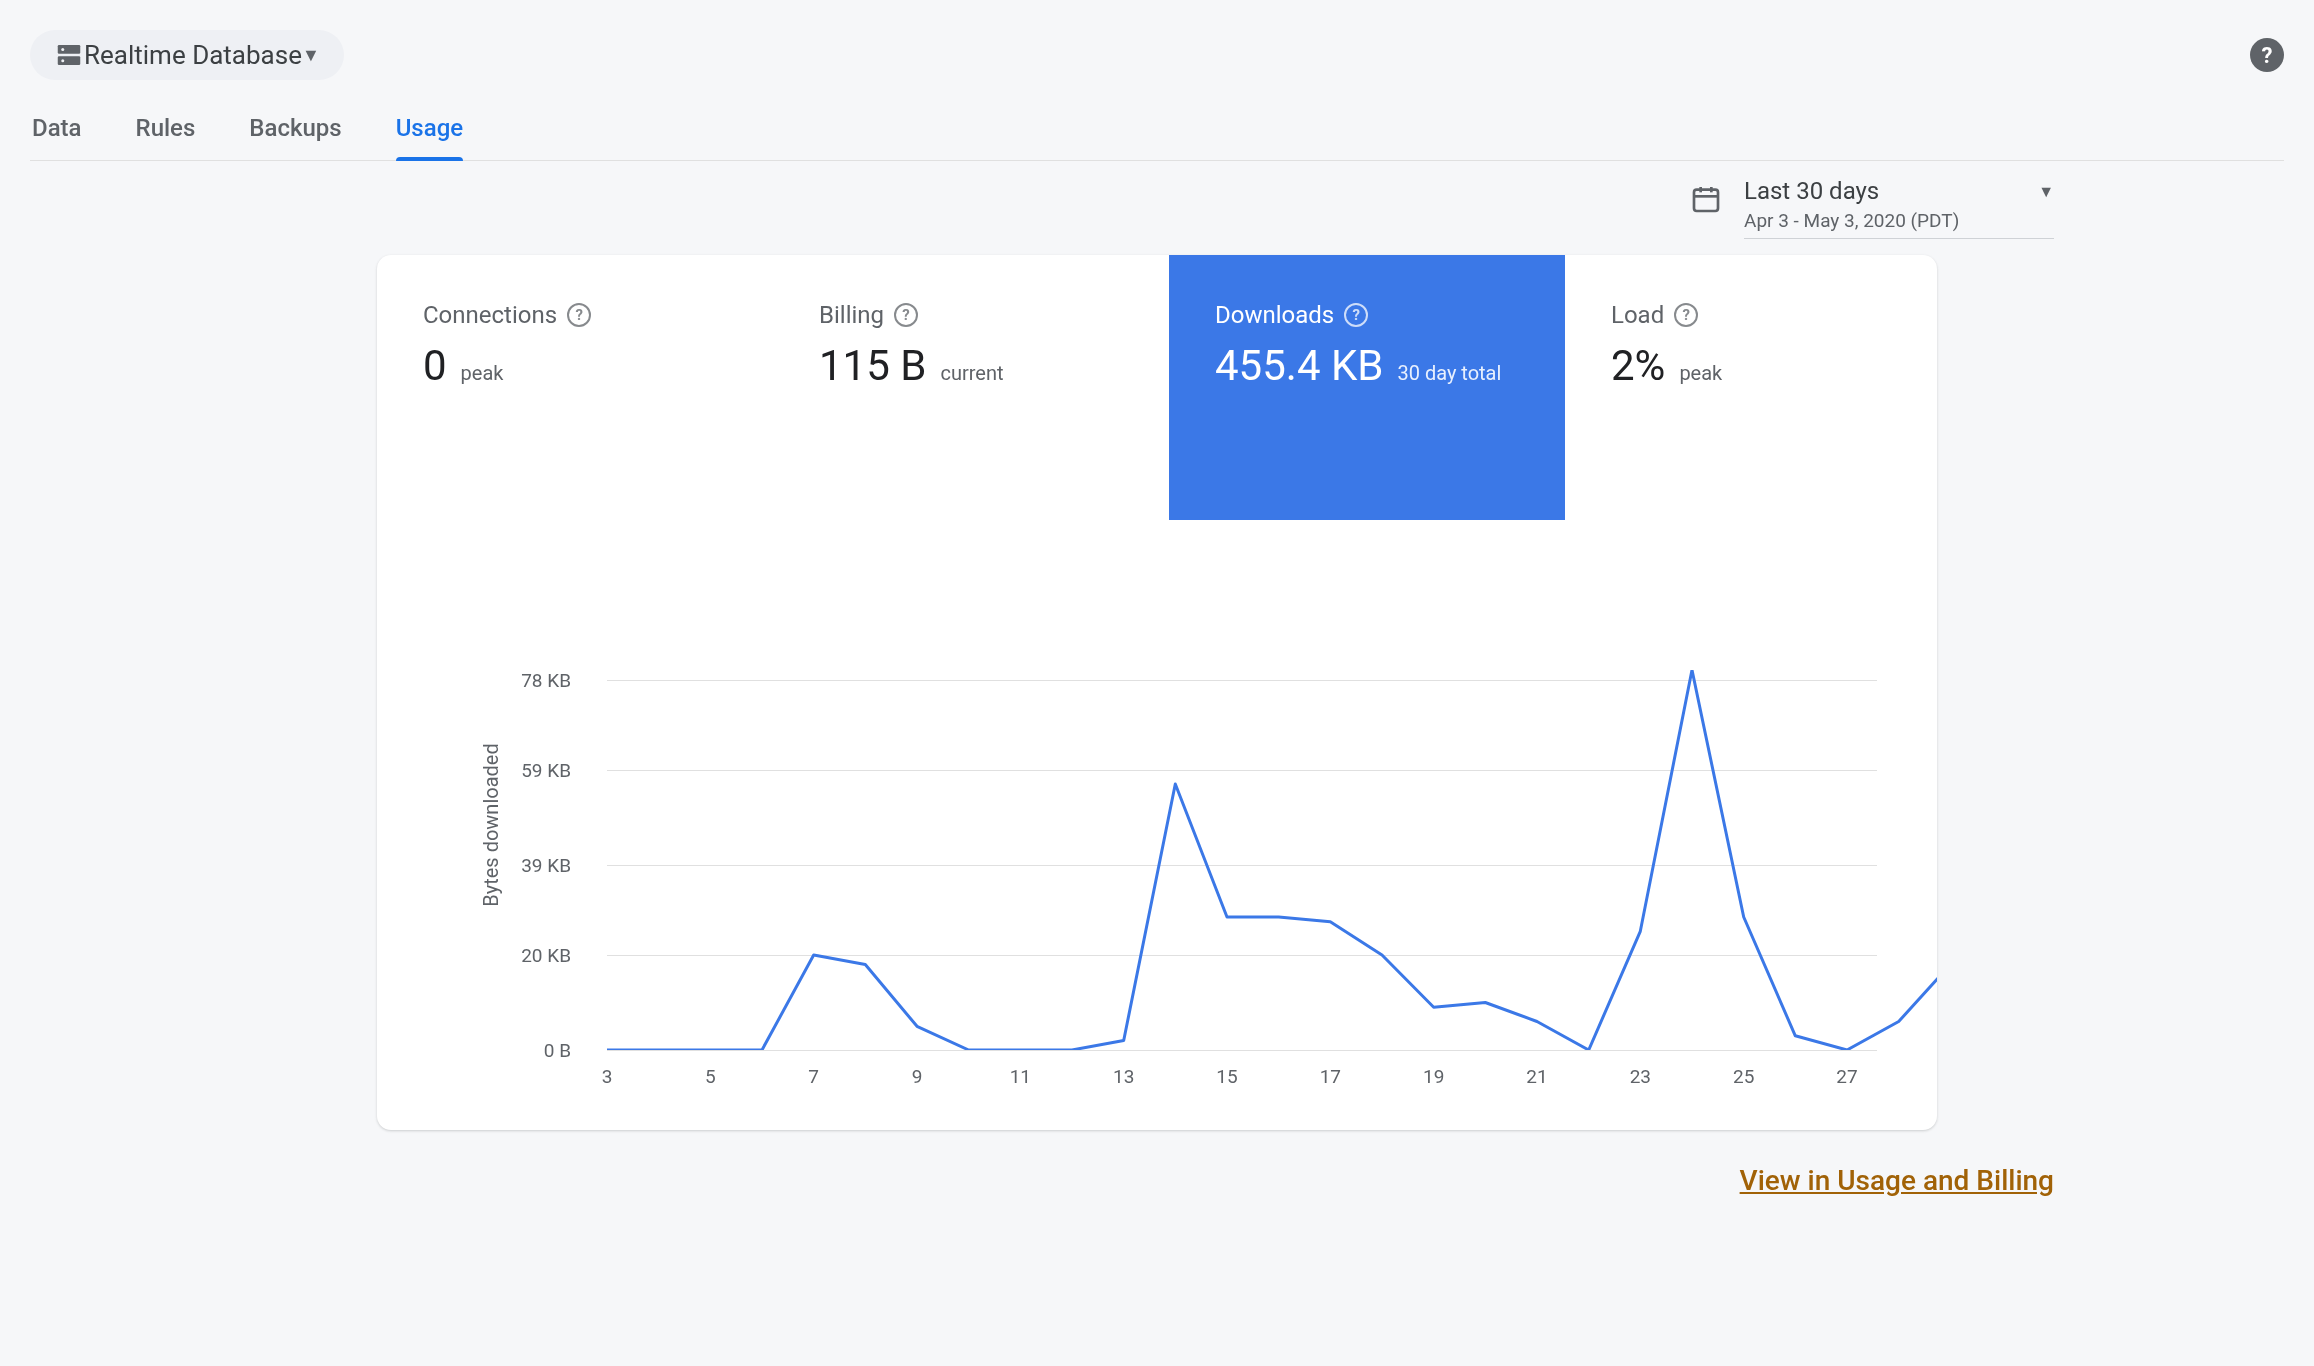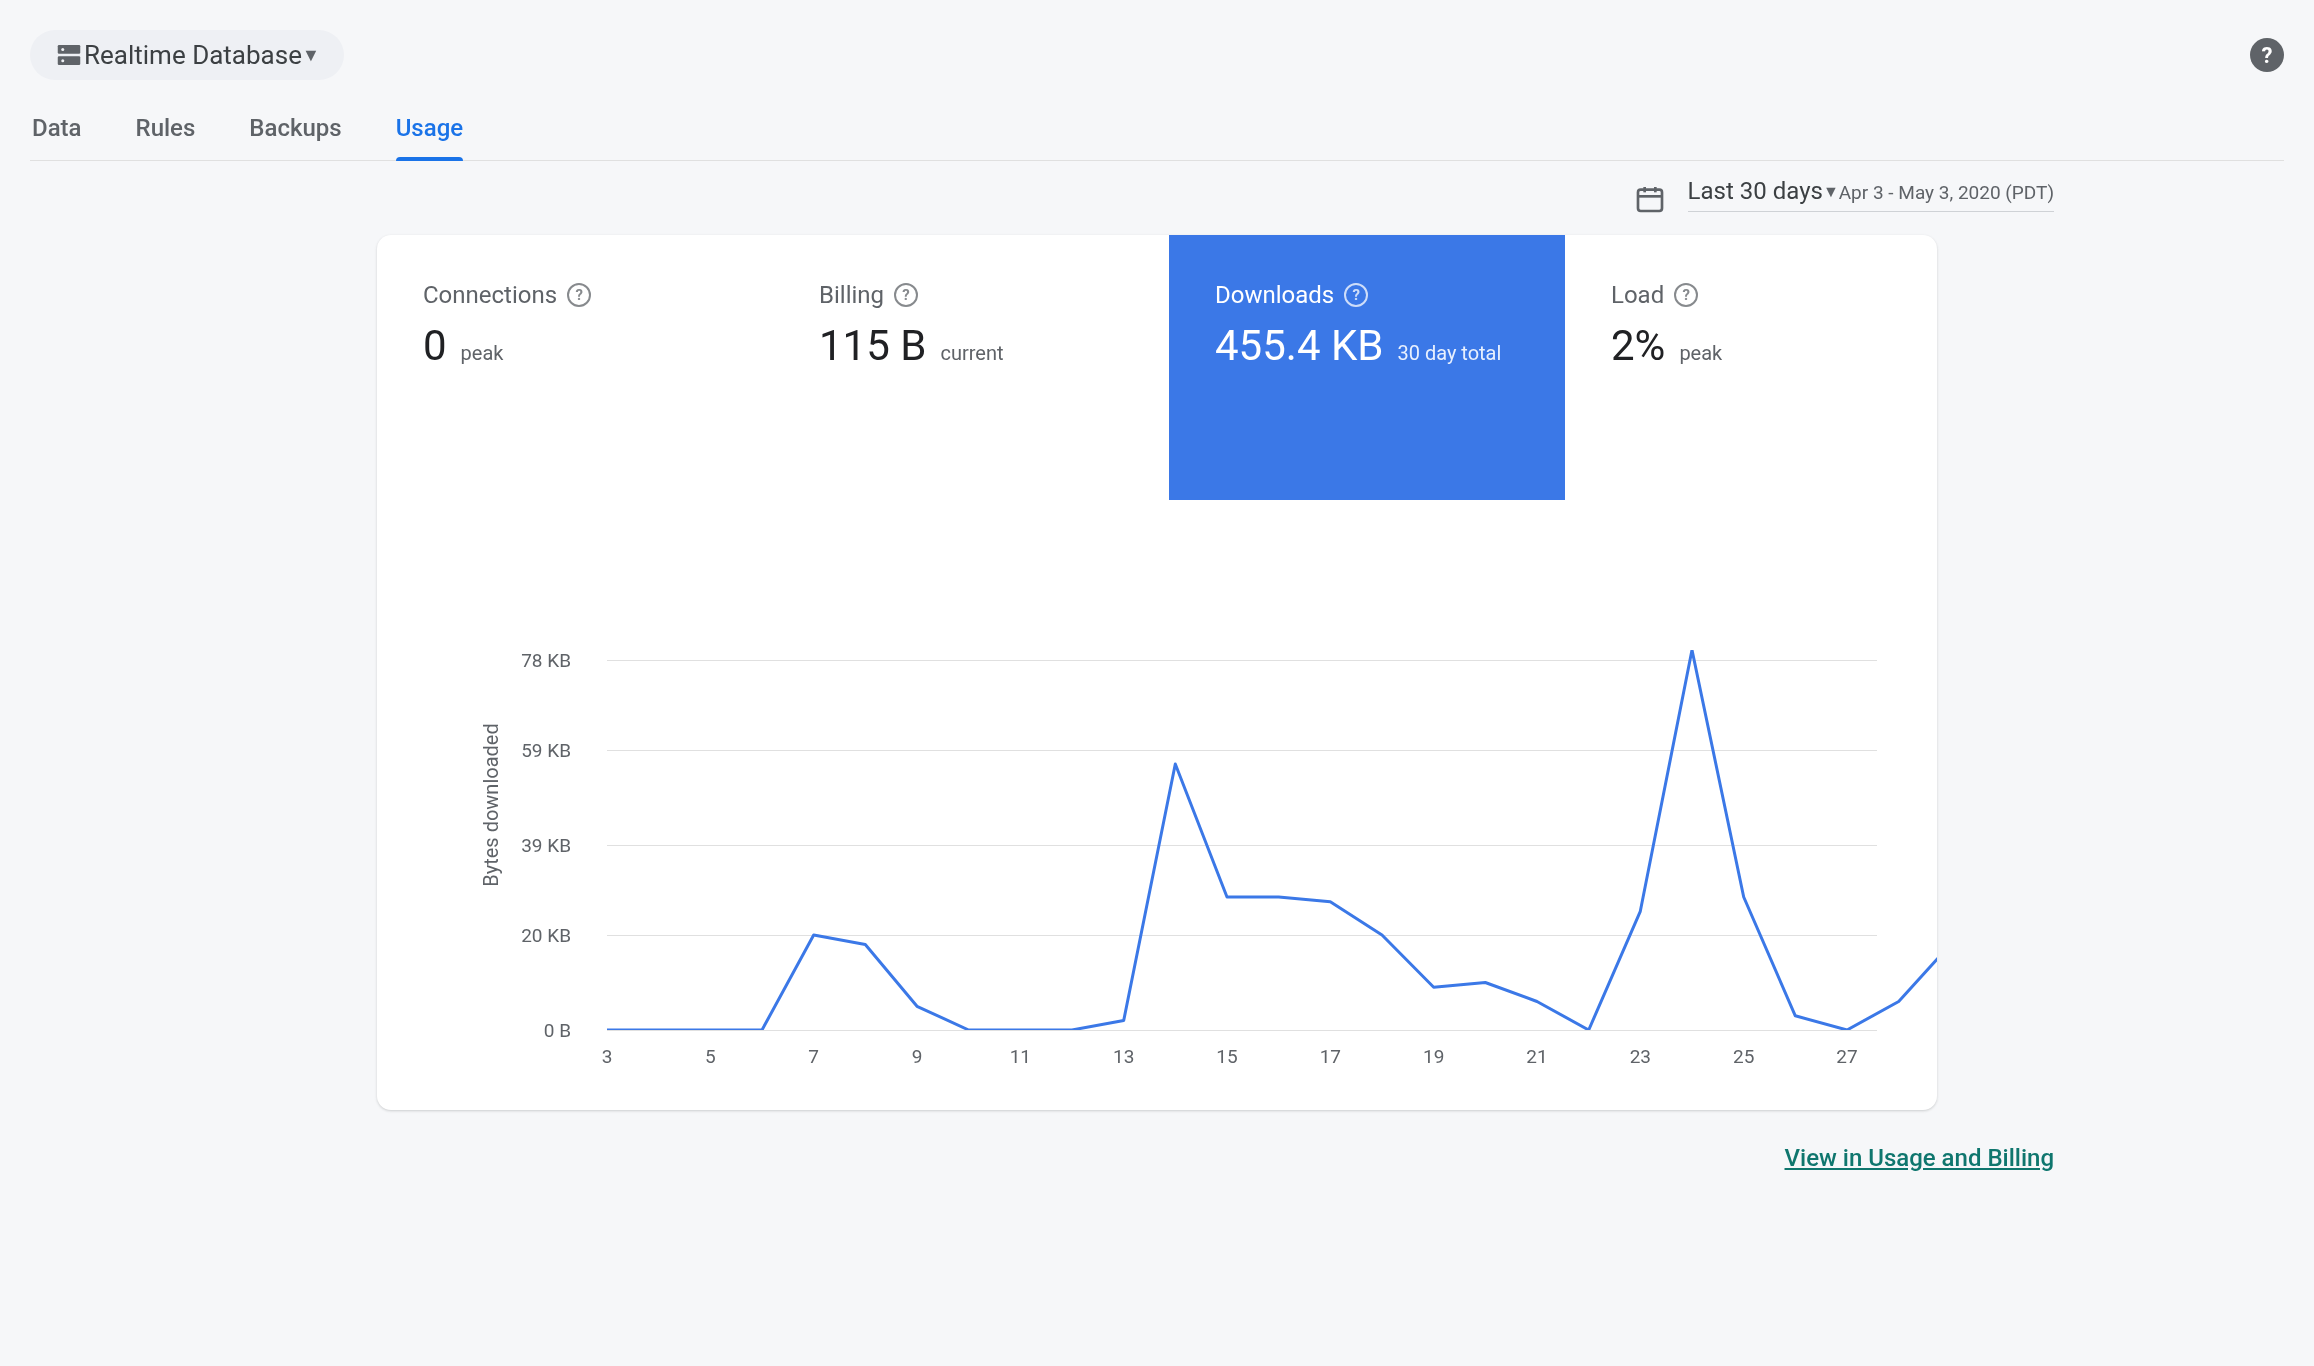--- a/index.html
+++ b/index.html
@@ -93,21 +93,21 @@
     align-items: flex-start;
     gap: 22px;
     cursor: pointer;
   }
   .date-picker .cal-icon {
     color: #5f6368;
     margin-top: 6px;
   }
   .date-picker .texts {
     display: flex;
-    flex-direction: row;
+    flex-direction: column;
     border-bottom: 1px solid #cfd2d6;
     padding-bottom: 6px;
     min-width: 310px;
   }
   .date-picker .line1 {
     display: flex;
     justify-content: space-between;
     align-items: center;
     font-size: 24px;
     color: #3c4043;
@@ -228,22 +228,22 @@
     right: 60px;
     top: 150px;
     bottom: 80px;
   }
   .footer-link-row {
     display: flex;
     justify-content: flex-end;
     padding: 34px 230px 0 0;
   }
   .footer-link {
-    color: #0f766e;
-    font-size: 24px;
+    color: #a16207;
+    font-size: 28px;
     font-weight: 500;
     text-decoration: underline;
     cursor: pointer;
   }
 </style>
 </head>
 <body>
 
 <div class="header-row">
   <div class="db-selector">

